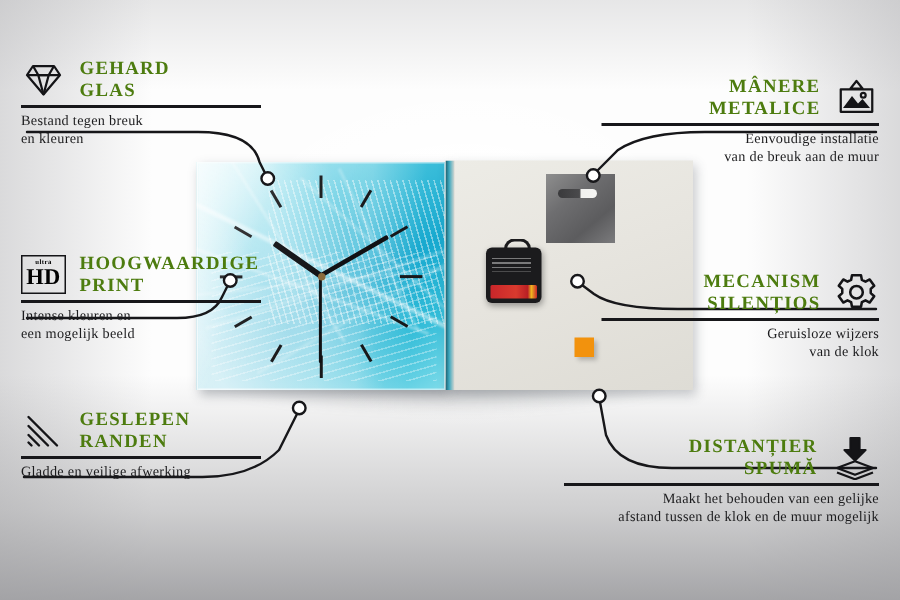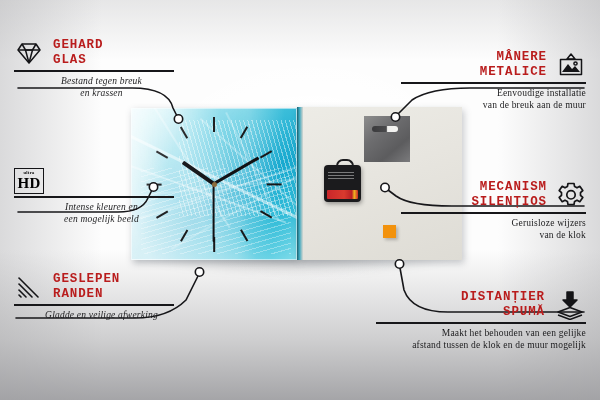--- a/index.html
+++ b/index.html
@@ -84,30 +84,30 @@
     border-radius:1px;}
   .spacer-foam{position:absolute;left:86px;top:118px;width:13px;height:13px;
     background:#f2920d;box-shadow:2px 2px 3px rgba(0,0,0,.22);}
 
   
   .lines{position:absolute;inset:0;pointer-events:none;}
 
   
   .feat{position:absolute;}
   .feat-head{display:flex;align-items:center;gap:9px;}
-  .feat-title{font-size:12.5px;font-weight:bold;letter-spacing:.9px;color:#b91c1c;
-    line-height:15px;text-transform:uppercase;font-family:Liberation Mono, monospace;}
+  .feat-title{font-size:12.5px;font-weight:bold;letter-spacing:.9px;color:#4d7c0f;
+    line-height:15px;text-transform:uppercase;}
   .feat-rule{height:1.5px;background:#17171a;margin-top:2px;}
   .feat-desc{font-size:9.5px;color:#1c1c1e;line-height:12px;margin-top:3px;letter-spacing:.2px;}
   .ico{flex:0 0 auto;display:flex;align-items:center;justify-content:center;}
 
   .left{left:14px;}
   .left .feat-head{flex-direction:row;justify-content:flex-start;}
   .left .feat-title{text-align:left;}
-  .left .feat-desc{text-align:center;font-style:italic;}
+  .left .feat-desc{text-align:left;}
 
   .right .feat-head{flex-direction:row;justify-content:flex-end;margin-top:12px;}
   .right .feat-title{text-align:right;}
   .right .feat-desc{text-align:right;font-family:Liberation Serif, serif;}
 
   #f-glas{top:38px;width:175px;}
   #f-print{top:168px;width:175px;}
   #f-randen{top:272px;width:175px;}
   #f-manere{right:14px;top:38px;width:185px;}
   #f-mecanism{right:14px;top:168px;width:185px;}
@@ -221,31 +221,35 @@
         </svg>
       </span>
       <span class="feat-title">
         <span>GEHARD</span><br>
         <span>GLAS</span>
       </span>
     </div>
     <div class="feat-rule" style="width:160px"></div>
     <div class="feat-desc">
       <span>Bestand tegen breuk</span><br>
-      <span>en krassen</span>
+      <span>en kleuren</span>
     </div>
   </div>
 
   <div class="feat left" id="f-print">
     <div class="feat-head">
       <span class="ico">
         <span class="hd-box">
           <span class="hd-ultra">ultra</span>
           <span class="hd-hd">HD</span>
         </span>
+      </span>
+      <span class="feat-title">
+        <span>HOOGWAARDIGE</span><br>
+        <span>PRINT</span>
       </span>
     </div>
     <div class="feat-rule" style="width:160px"></div>
     <div class="feat-desc">
       <span>Intense kleuren en</span><br>
       <span>een mogelijk beeld</span>
     </div>
   </div>
 
   <div class="feat left" id="f-randen">

